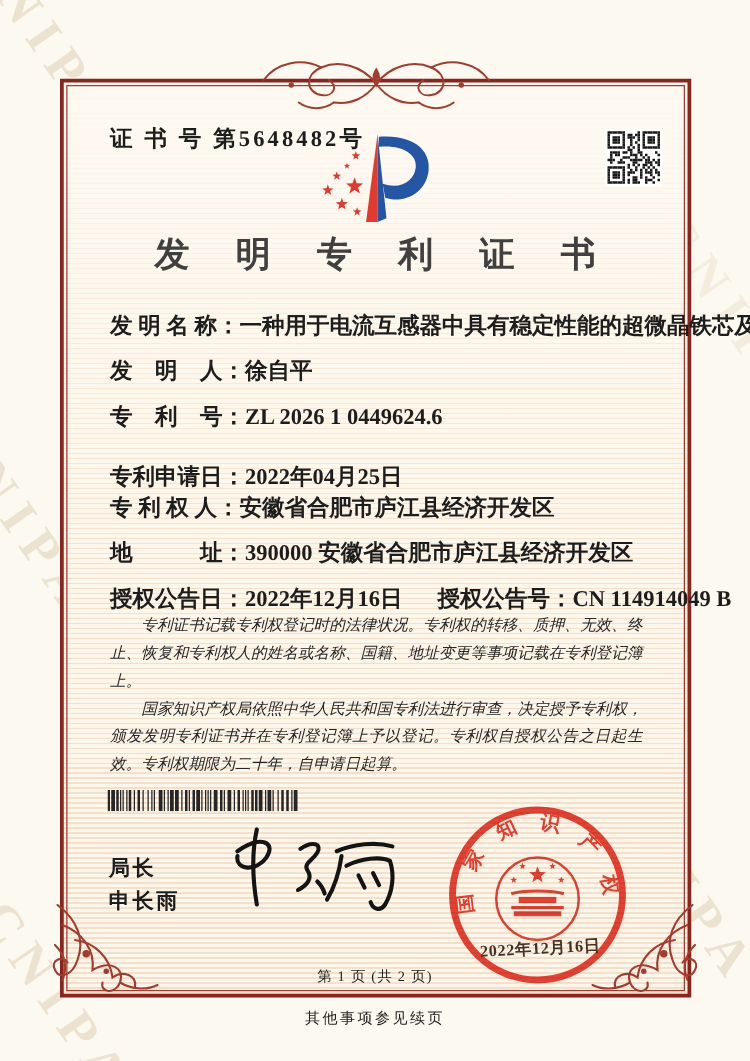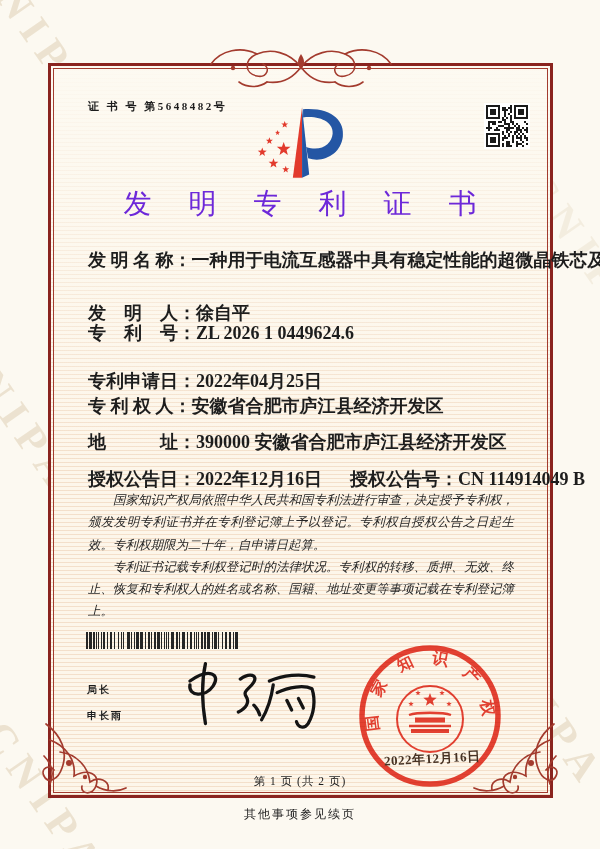--- a/index.html
+++ b/index.html
@@ -33,43 +33,43 @@
     position:absolute;left:2px;top:2px;right:2px;bottom:2px;
     border:1px solid var(--inner-red);
   }
   .ornament{position:absolute;z-index:2;pointer-events:none;}
   #orn-top{left:205px;top:44px;width:192px;height:46px;}
   #orn-bl{left:36px;top:706px;width:96px;height:96px;}
   #orn-br{left:468px;top:706px;width:96px;height:96px;transform:scaleX(-1);}
   
   .cert-no{
     position:absolute;left:88px;top:99px;z-index:2;
-    font-size:11px;font-weight:700;letter-spacing:2.5px;
+    font-size:18px;font-weight:700;letter-spacing:2.5px;
   }
   #logo{position:absolute;left:249px;top:104px;width:102px;height:82px;z-index:2;}
   .doc-title{
     position:absolute;left:0;top:185px;width:600px;text-align:center;z-index:2;
-    font-size:28px;font-weight:400;letter-spacing:15px;text-indent:15px;color:#6d28d9;
+    font-size:28px;font-weight:700;letter-spacing:15px;text-indent:15px;color:#404040;
   }
   #qr{position:absolute;left:484px;top:103px;width:46px;height:46px;background:#fff;z-index:2;}
   
   .field-row{position:absolute;left:88px;z-index:2;font-size:18px;font-weight:700;white-space:nowrap;font-family:Liberation Serif, serif;}
   .field-label{display:inline-block;min-width:84px;}
   .field-value{font-weight:700;}
   .field-label2{margin-left:28px;}
   
   .legal{
     position:absolute;left:88px;top:489px;width:426px;z-index:2;
     font-size:12.5px;font-style:italic;line-height:1.78;text-align:justify;color:#262626;
   }
   .legal p{text-indent:2em;}
   
   #barcode{position:absolute;left:86px;top:632px;width:154px;height:17px;z-index:2;}
   .officer{position:absolute;left:87px;z-index:2;font-family:"Liberation Sans","DejaVu Sans",sans-serif;
-    font-weight:700;font-size:10px;letter-spacing:2px;}
+    font-weight:700;font-size:17px;letter-spacing:2px;}
   #officer-title{top:683px;}
   #officer-name{top:709px;}
   #signature{position:absolute;left:172px;top:650px;width:156px;height:92px;z-index:2;}
   #seal{position:absolute;left:355px;top:641px;width:150px;height:150px;z-index:3;opacity:.95;mix-blend-mode:multiply;}
   .page-no{position:absolute;left:0;top:774px;width:600px;text-align:center;z-index:2;font-size:11.5px;letter-spacing:1px;}
   .footer-note{position:absolute;left:0;top:806px;width:600px;text-align:center;z-index:2;font-size:12px;letter-spacing:2px;}
 </style>
 </head>
 <body>
 
@@ -358,42 +358,42 @@
     <rect x="11" y="21" width="1" height="1" fill="#1a1a1a"></rect>
     <rect x="12" y="21" width="1" height="1" fill="#1a1a1a"></rect>
     <rect x="13" y="21" width="1" height="1" fill="#1a1a1a"></rect>
     <rect x="16" y="21" width="1" height="1" fill="#1a1a1a"></rect>
     <rect x="19" y="21" width="1" height="1" fill="#1a1a1a"></rect>
   </svg>
 
 <div class="field-row" style="top:248px">
   <span class="field-label">发 明 名 称：</span><span class="field-value">一种用于电流互感器中具有稳定性能的超微晶铁芯及其生产方法</span>
 </div>
-<div class="field-row" style="top:301px">
+<div class="field-row" style="top:284px">
   <span class="field-label">发　明　人：</span><span class="field-value">徐自平</span>
 </div>
 <div class="field-row" style="top:321px">
   <span class="field-label">专　利　号：</span><span class="field-value">ZL 2026 1 0449624.6</span>
 </div>
 <div class="field-row" style="top:369px">
   <span class="field-label">专利申请日：</span><span class="field-value">2022年04月25日</span>
 </div>
 <div class="field-row" style="top:394px">
   <span class="field-label">专 利 权 人：</span><span class="field-value">安徽省合肥市庐江县经济开发区</span>
 </div>
 <div class="field-row" style="top:430px">
   <span class="field-label">地　　　址：</span><span class="field-value">390000 安徽省合肥市庐江县经济开发区</span>
 </div>
 <div class="field-row" style="top:467px">
   <span class="field-label">授权公告日：</span><span class="field-value">2022年12月16日</span><span class="field-label field-label2">授权公告号：</span><span class="field-value">CN 114914049 B</span>
 </div>
 
 <div class="legal">
+  <p>专利证书记载专利权登记时的法律状况。专利权的转移、质押、无效、终止、恢复和专利权人的姓名或名称、国籍、地址变更等事项记载在专利登记簿上。</p>
   <p>国家知识产权局依照中华人民共和国专利法进行审查，决定授予专利权，颁发发明专利证书并在专利登记簿上予以登记。专利权自授权公告之日起生效。专利权期限为二十年，自申请日起算。</p>
-  <p>专利证书记载专利权登记时的法律状况。专利权的转移、质押、无效、终止、恢复和专利权人的姓名或名称、国籍、地址变更等事项记载在专利登记簿上。</p>
 </div>
 
 <svg id="barcode" viewBox="0 0 154 17" preserveAspectRatio="none">
     <rect x="0" y="0" width="2" height="17" fill="#262626"></rect>
     <rect x="3" y="0" width="3" height="17" fill="#262626"></rect>
     <rect x="7" y="0" width="2" height="17" fill="#262626"></rect>
     <rect x="10" y="0" width="1" height="17" fill="#262626"></rect>
     <rect x="12" y="0" width="1" height="17" fill="#262626"></rect>
     <rect x="15" y="0" width="1" height="17" fill="#262626"></rect>
     <rect x="17" y="0" width="2" height="17" fill="#262626"></rect>

